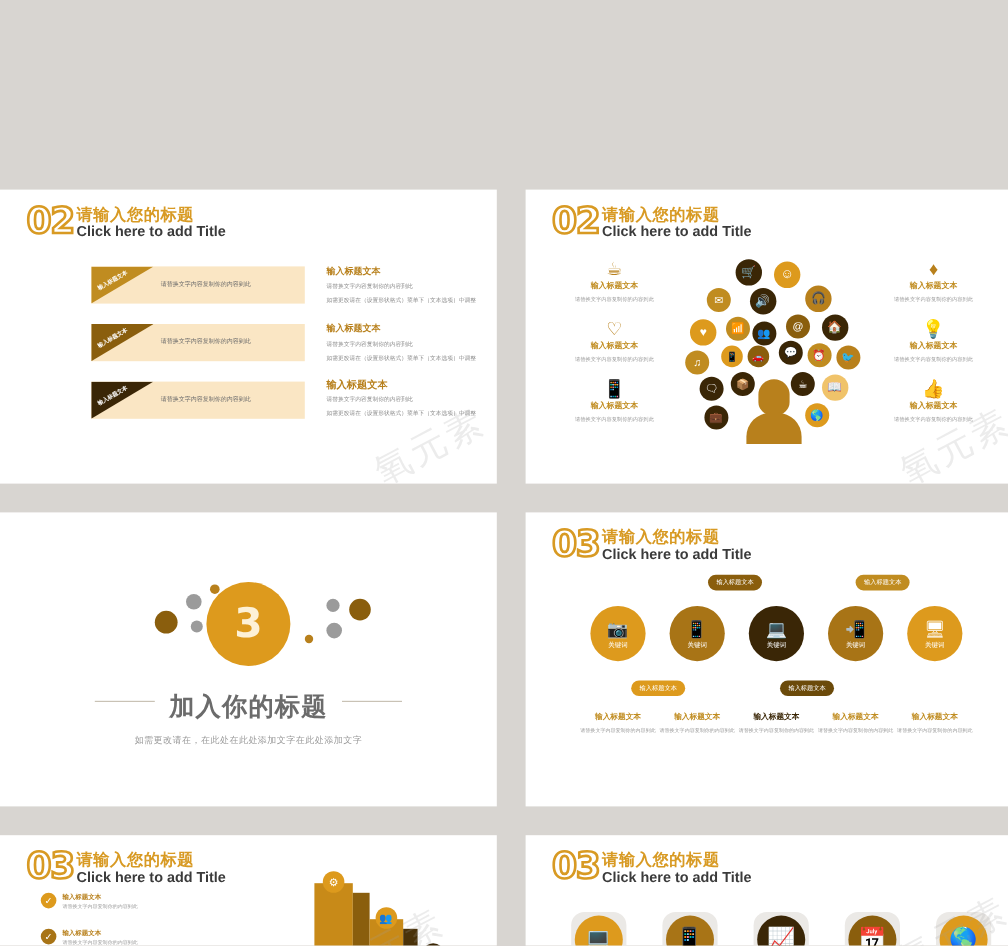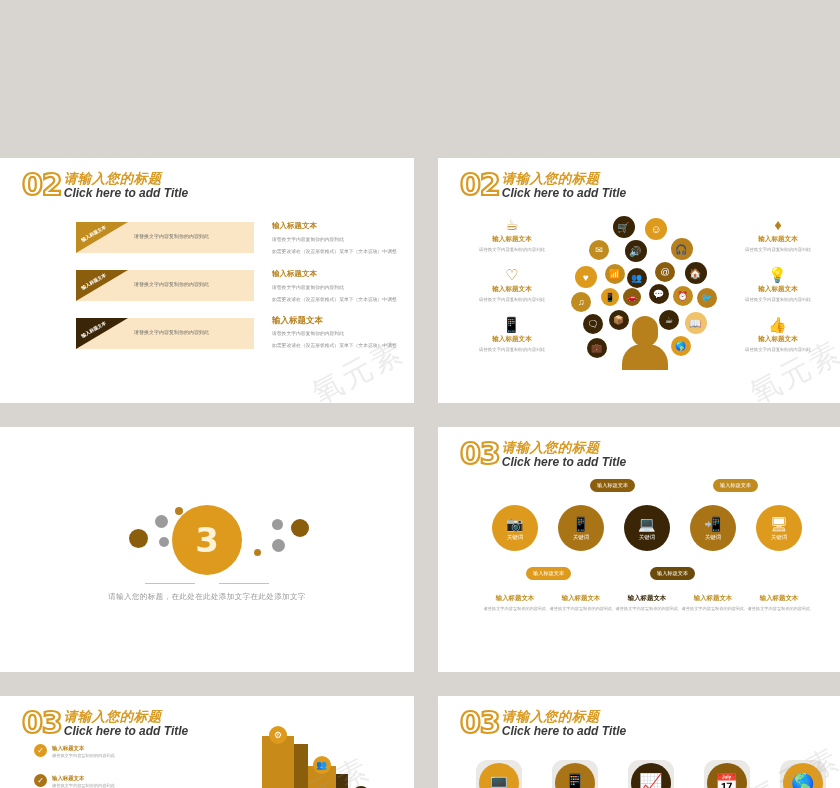--- a/index.html
+++ b/index.html
@@ -37,21 +37,21 @@
   
   .hdr{ position:absolute; left:22px; top:14px; display:flex; align-items:flex-start; }
   .hdr-num{
     font-size:30px; font-weight:bold; line-height:26px;
     color:transparent;
     -webkit-text-stroke:2.2px #d89a23;
     letter-spacing:-1px;
     font-family:"DejaVu Sans",sans-serif;
     margin-right:2px;
   }
-  .hdr-txt{ padding-top:0px;font-style:italic; }
+  .hdr-txt{ padding-top:0px; }
   .hdr-cn{ font-size:13.5px; font-weight:bold; color:#d89a23; line-height:14px; letter-spacing:.5px;}
   .hdr-en{ font-size:12px; font-weight:bold; color:#3b3b3b; line-height:15px; }
 
   
   .bulb-wrap{ position:absolute; inset:0; }
   .bulb{ position:absolute; left:50%; top:-34px; transform:translateX(-50%); width:62px; height:112px; }
 
   
   .cycle{ position:absolute; left:50%; top:-38px; transform:translateX(-50%); width:108px; height:108px;}
   .cy-ring{
@@ -292,23 +292,24 @@
         <div class="big3">
           <span>3</span>
         </div>
         <div class="deco" style="right:44px;top:22px;width:11px;height:11px;background:#9b9b9b;"></div>
         <div class="deco" style="right:18px;top:22px;width:18px;height:18px;background:#8a5e0d;"></div>
         <div class="deco" style="right:42px;top:42px;width:13px;height:13px;background:#9b9b9b;"></div>
         <div class="deco" style="right:66px;top:52px;width:7px;height:7px;background:#b8801c;"></div>
       </div>
       <div style="position:relative;display:flex;align-items:center;justify-content:center;">
         <div class="s5-rule" style="left:-62px;"></div>
+        <div class="s5-title">加入你的标题</div>
         <div class="s5-rule" style="right:-62px;"></div>
       </div>
-      <div class="s5-sub">请输入您的标题，在此处在此处添加文字在此处添加文字</div>
+      <div class="s5-sub">如需更改请在，在此处在此处添加文字在此处添加文字</div>
     </div>
   </div>
 
   <div class="slide">
     <div class="hdr">
       <div class="hdr-num">03</div>
       <div class="hdr-txt">
         <div class="hdr-cn">请输入您的标题</div>
         <div class="hdr-en">Click here to add Title</div>
       </div>

